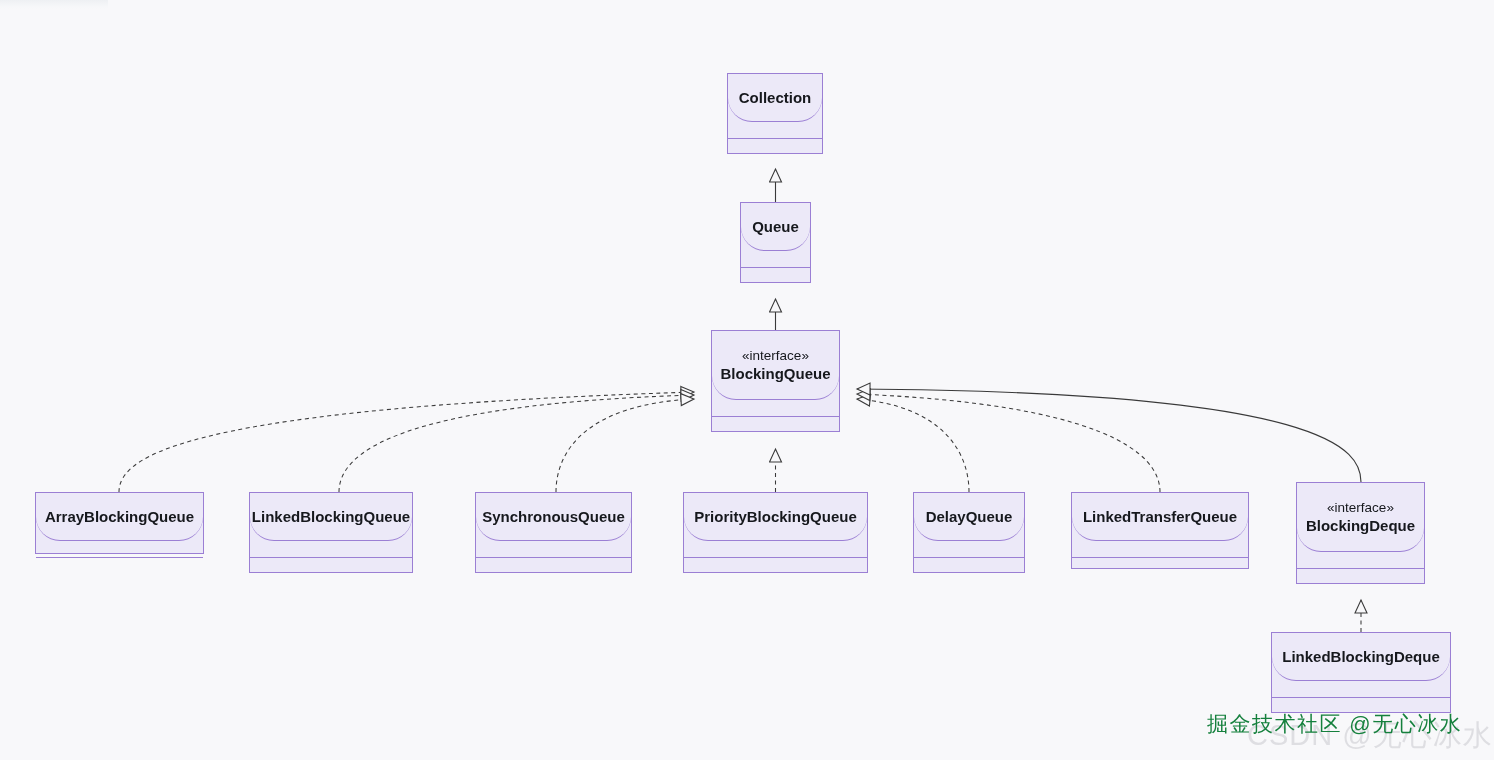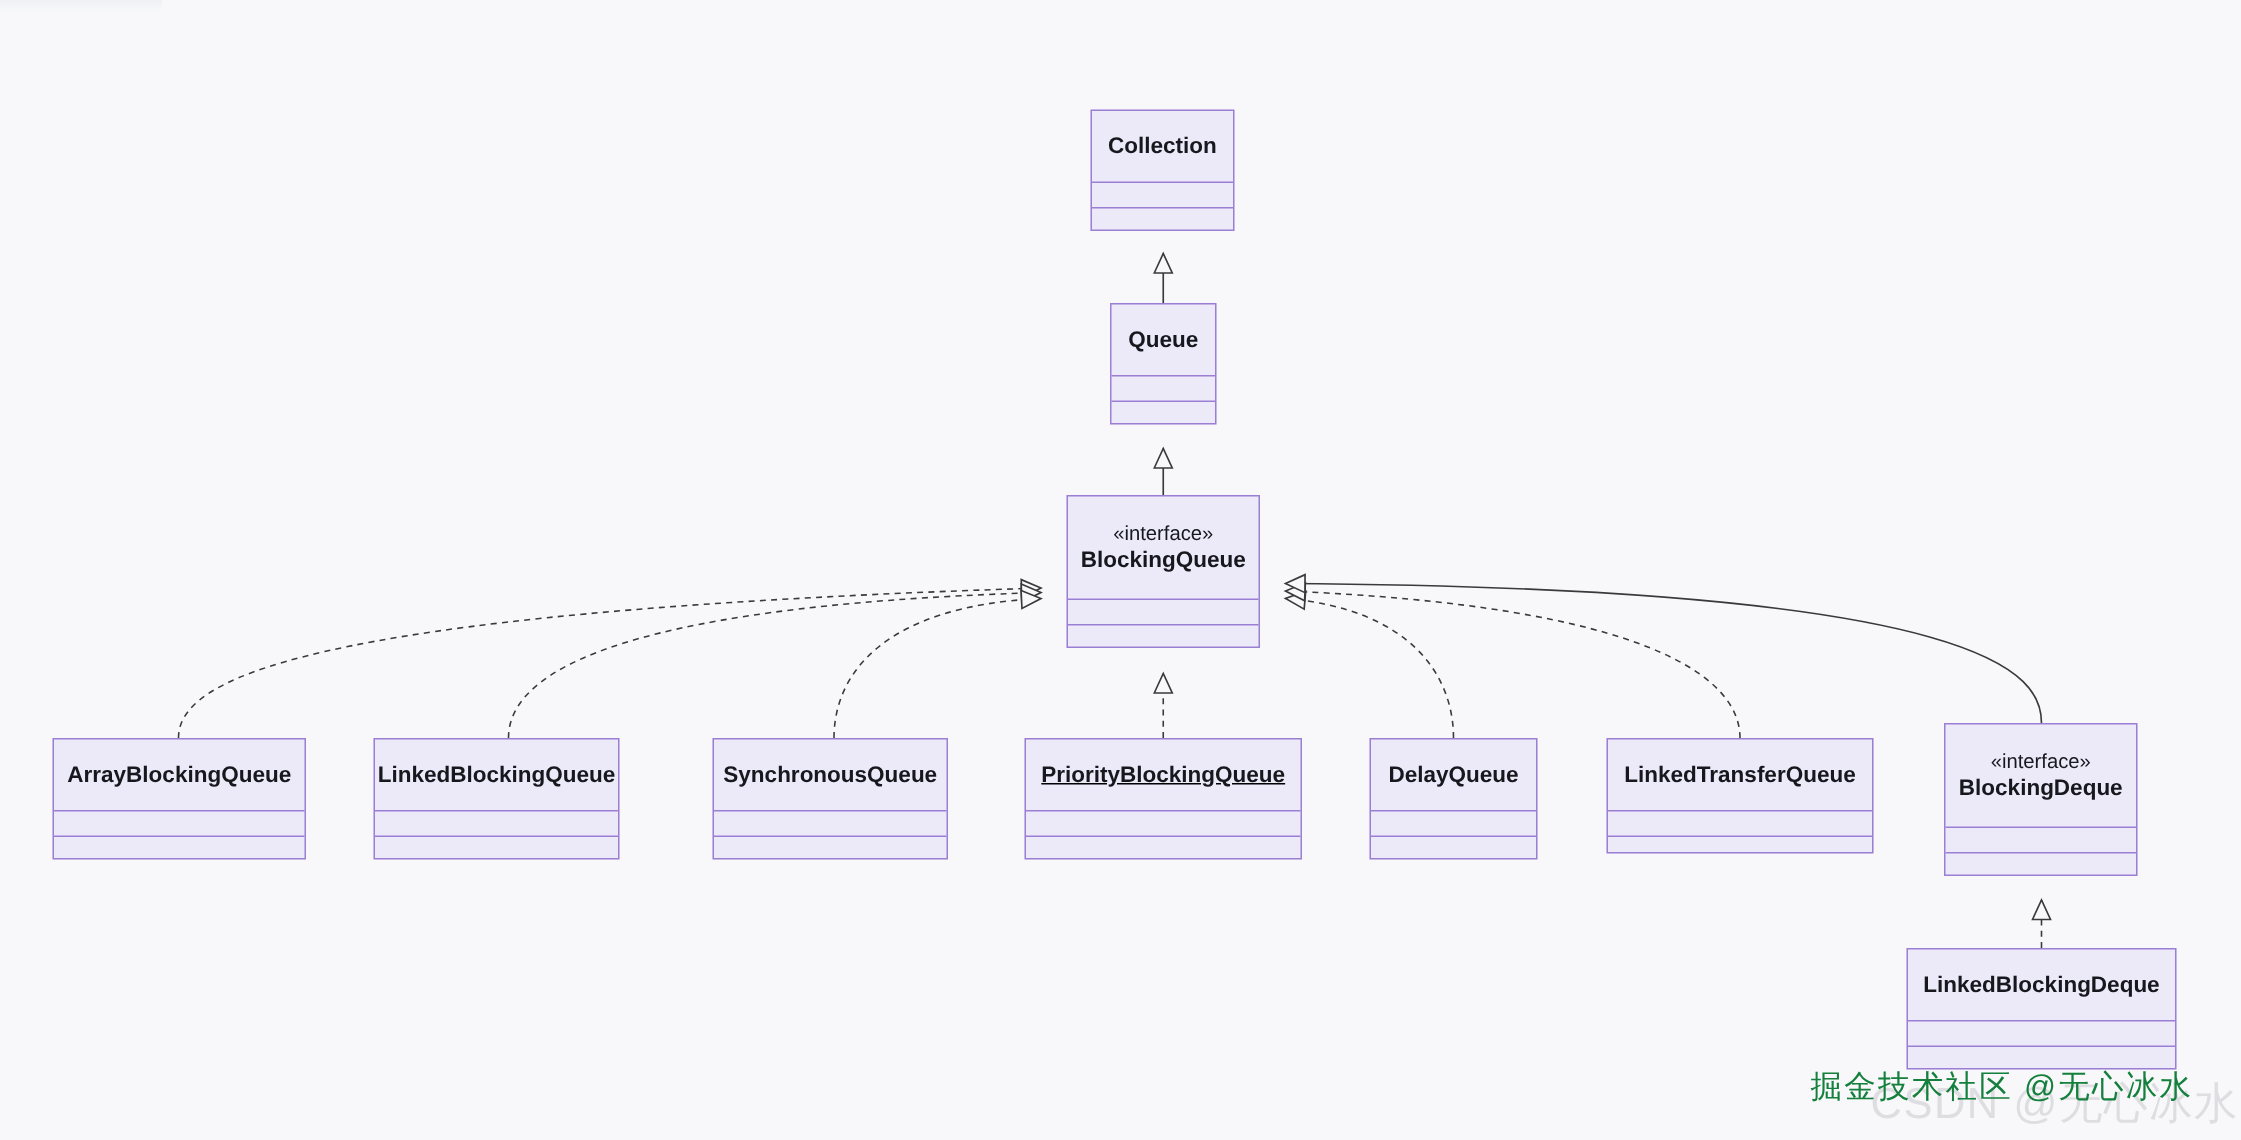--- a/index.html
+++ b/index.html
@@ -44,20 +44,21 @@
   }
   .uml-name {
     flex: 0 0 auto;
     display: flex;
     flex-direction: column;
     align-items: center;
     justify-content: center;
     border-bottom: 1.6px solid #9b7fd4;
     padding: 0 6px;
     text-align: center;
+    border-radius: 24px;
   }
   .uml-title {
     font-size: 15px;
     font-weight: bold;
     color: #16181d;
     line-height: 1.15;
     white-space: nowrap;
   }
   .uml-stereotype {
     font-size: 13.5px;
@@ -170,21 +171,21 @@
 
   <div class="uml-box" style="left:711px;top:330px;width:129px;height:102px;">
     <div class="uml-name" style="height:68px;">
       <div class="uml-stereotype">«interface»</div>
       <div class="uml-title">BlockingQueue</div>
     </div>
     <div class="uml-compartment"></div>
     <div class="uml-compartment last"></div>
   </div>
 
-  <div class="uml-box" style="left:35px;top:492px;width:169px;height:81px;">
+  <div class="uml-box" style="left:35px;top:492px;width:169px;height:62px;">
     <div class="uml-name" style="height:47px;">
       <div class="uml-title">ArrayBlockingQueue</div>
     </div>
     <div class="uml-compartment"></div>
     <div class="uml-compartment last"></div>
   </div>
 
   <div class="uml-box" style="left:249px;top:492px;width:164px;height:81px;">
     <div class="uml-name" style="height:47px;">
       <div class="uml-title">LinkedBlockingQueue</div>
@@ -195,21 +196,21 @@
 
   <div class="uml-box" style="left:475px;top:492px;width:157px;height:81px;">
     <div class="uml-name" style="height:47px;">
       <div class="uml-title">SynchronousQueue</div>
     </div>
     <div class="uml-compartment"></div>
     <div class="uml-compartment last"></div>
   </div>
 
   <div class="uml-box" style="left:683px;top:492px;width:185px;height:81px;">
-    <div class="uml-name" style="height:47px;text-decoration:underline;">
+    <div class="uml-name" style="height:47px;">
       <div class="uml-title">PriorityBlockingQueue</div>
     </div>
     <div class="uml-compartment"></div>
     <div class="uml-compartment last"></div>
   </div>
 
   <div class="uml-box" style="left:913px;top:492px;width:112px;height:81px;">
     <div class="uml-name" style="height:47px;">
       <div class="uml-title">DelayQueue</div>
     </div>

